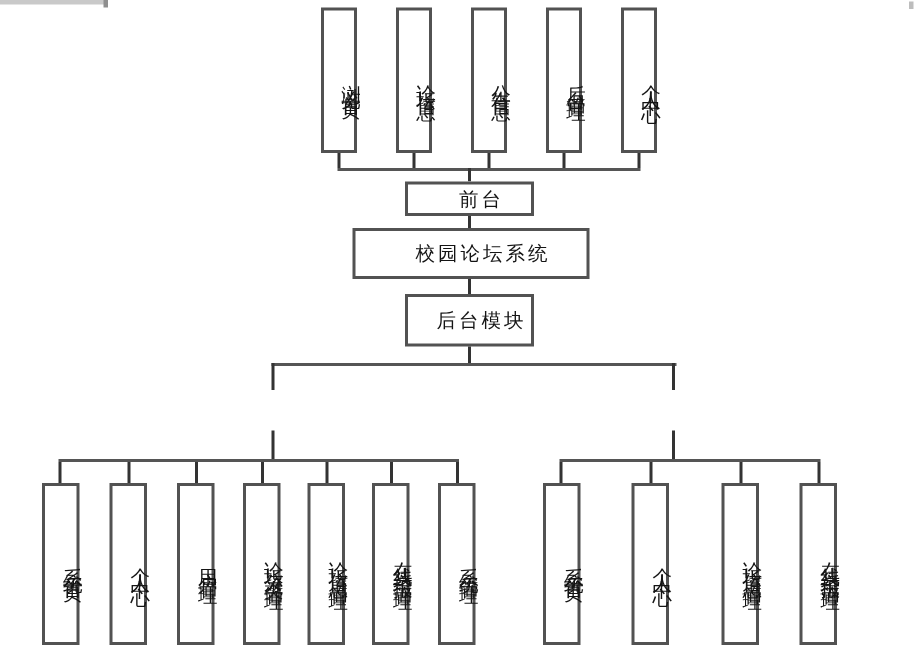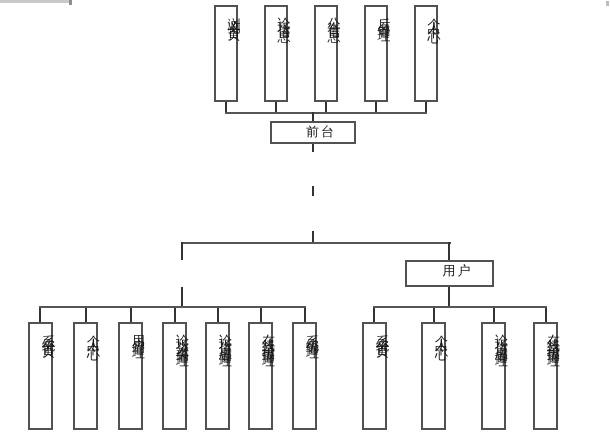--- a/index.html
+++ b/index.html
@@ -16,21 +16,21 @@
     overflow: hidden;
     color: #111111;
   }
   
   .node {
     position: absolute;
     background: #ffffff;
     border: 2px solid #525252;
     box-sizing: border-box;
     display: flex;
-    align-items: flex-start;
+    align-items: center;
     justify-content: center;
     font-size: 13px;
     color: #141414;
     padding-left: 16px;
   }
   .hbox span {
     letter-spacing: 2px;
     white-space: nowrap;
   }
   .vbox span {
@@ -88,31 +88,34 @@
 
   <div class="hl" style="left:225px; top:112px; width:202px;"></div>
 
   <div class="vl" style="left:312px; top:112px; height:9px;"></div>
 
   <div class="node hbox" style="left:270px; top:121px; width:86px; height:23px;">
     <span>前台</span>
   </div>
   <div class="vl" style="left:312px; top:144px; height:8px;"></div>
 
+  <div class="node hbox" style="left:235px; top:152px; width:158px; height:34px;">
+    <span>校园论坛系统</span>
+  </div>
   <div class="vl" style="left:312px; top:186px; height:10px;"></div>
 
+  <div class="node hbox" style="left:270px; top:196px; width:86px; height:35px;">
+    <span>后台模块</span>
+  </div>
   <div class="vl" style="left:312px; top:231px; height:12px;"></div>
 
   <div class="hl" style="left:181px; top:242px; width:270px;"></div>
   <div class="vl" style="left:181px; top:242px; height:18px;"></div>
   <div class="vl" style="left:448px; top:242px; height:18px;"></div>
 
-  <div class="node hbox" style="left:405px; top:260px; width:89px; height:27px;">
-    <span>用户</span>
-  </div>
 
   <div class="vl" style="left:181px; top:287px; height:20px;"></div>
   <div class="hl" style="left:39px; top:306px; width:267px;"></div>
   <div class="vl" style="left:39px;  top:308px; height:14px;"></div>
   <div class="vl" style="left:85px;  top:308px; height:14px;"></div>
   <div class="vl" style="left:130px; top:308px; height:14px;"></div>
   <div class="vl" style="left:174px; top:308px; height:14px;"></div>
   <div class="vl" style="left:217px; top:308px; height:14px;"></div>
   <div class="vl" style="left:260px; top:308px; height:14px;"></div>
   <div class="vl" style="left:304px; top:308px; height:14px;"></div>

